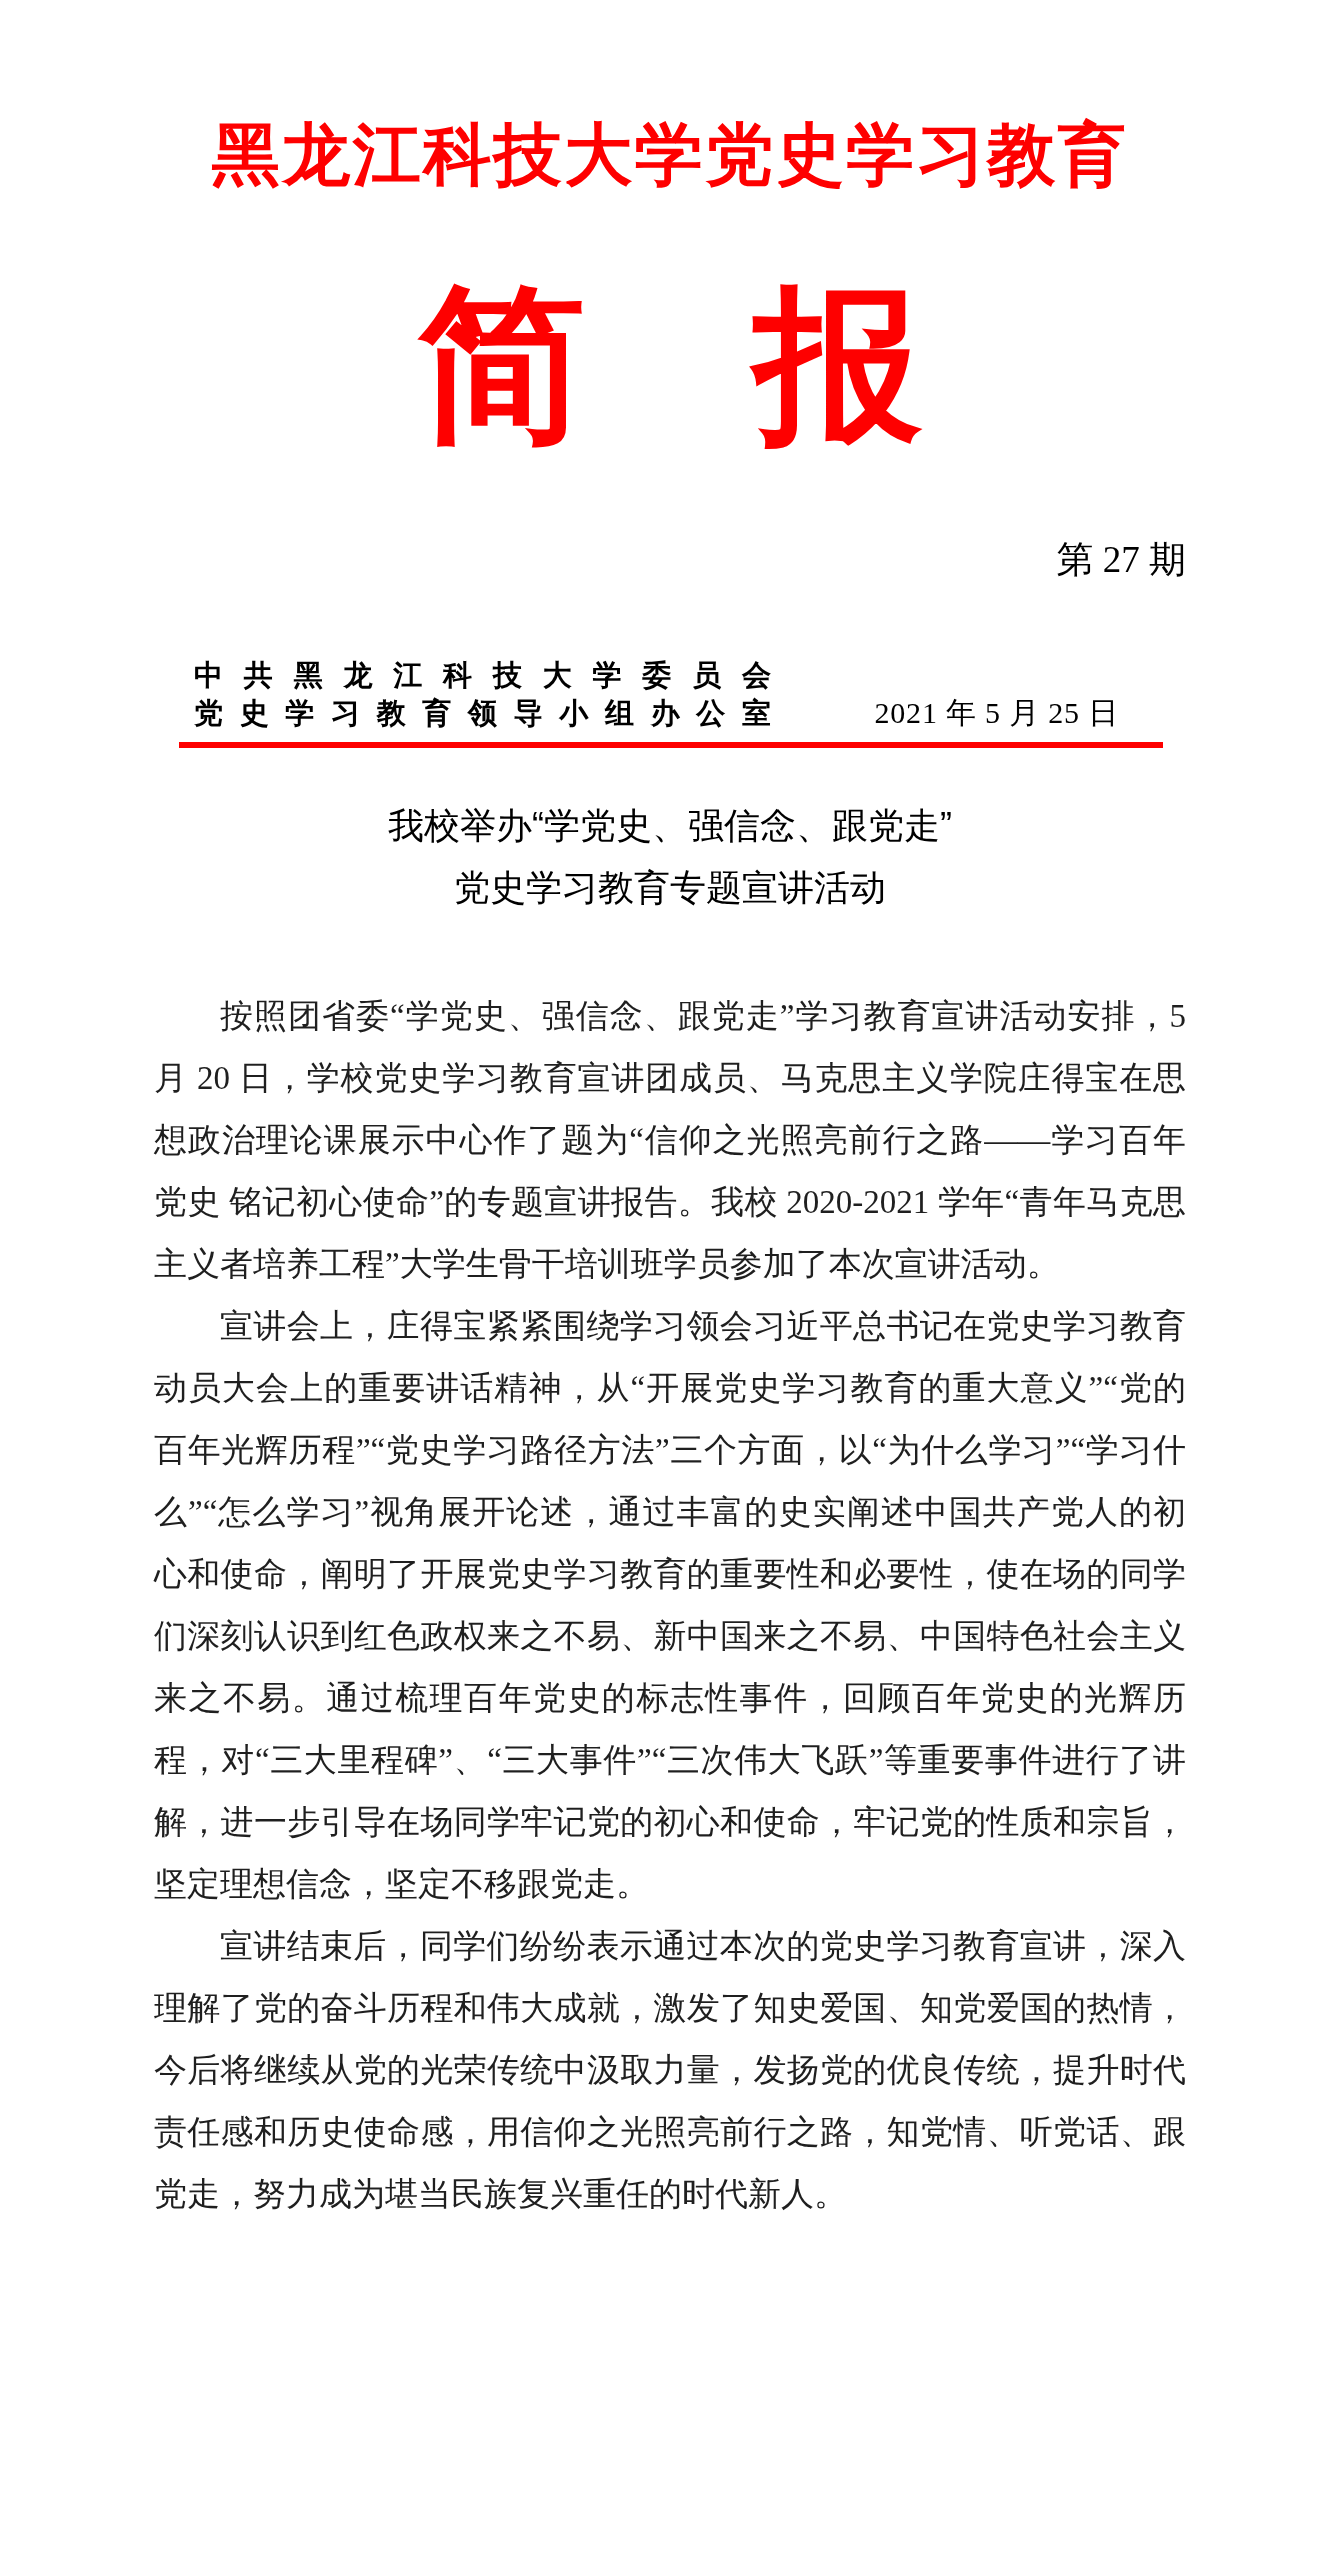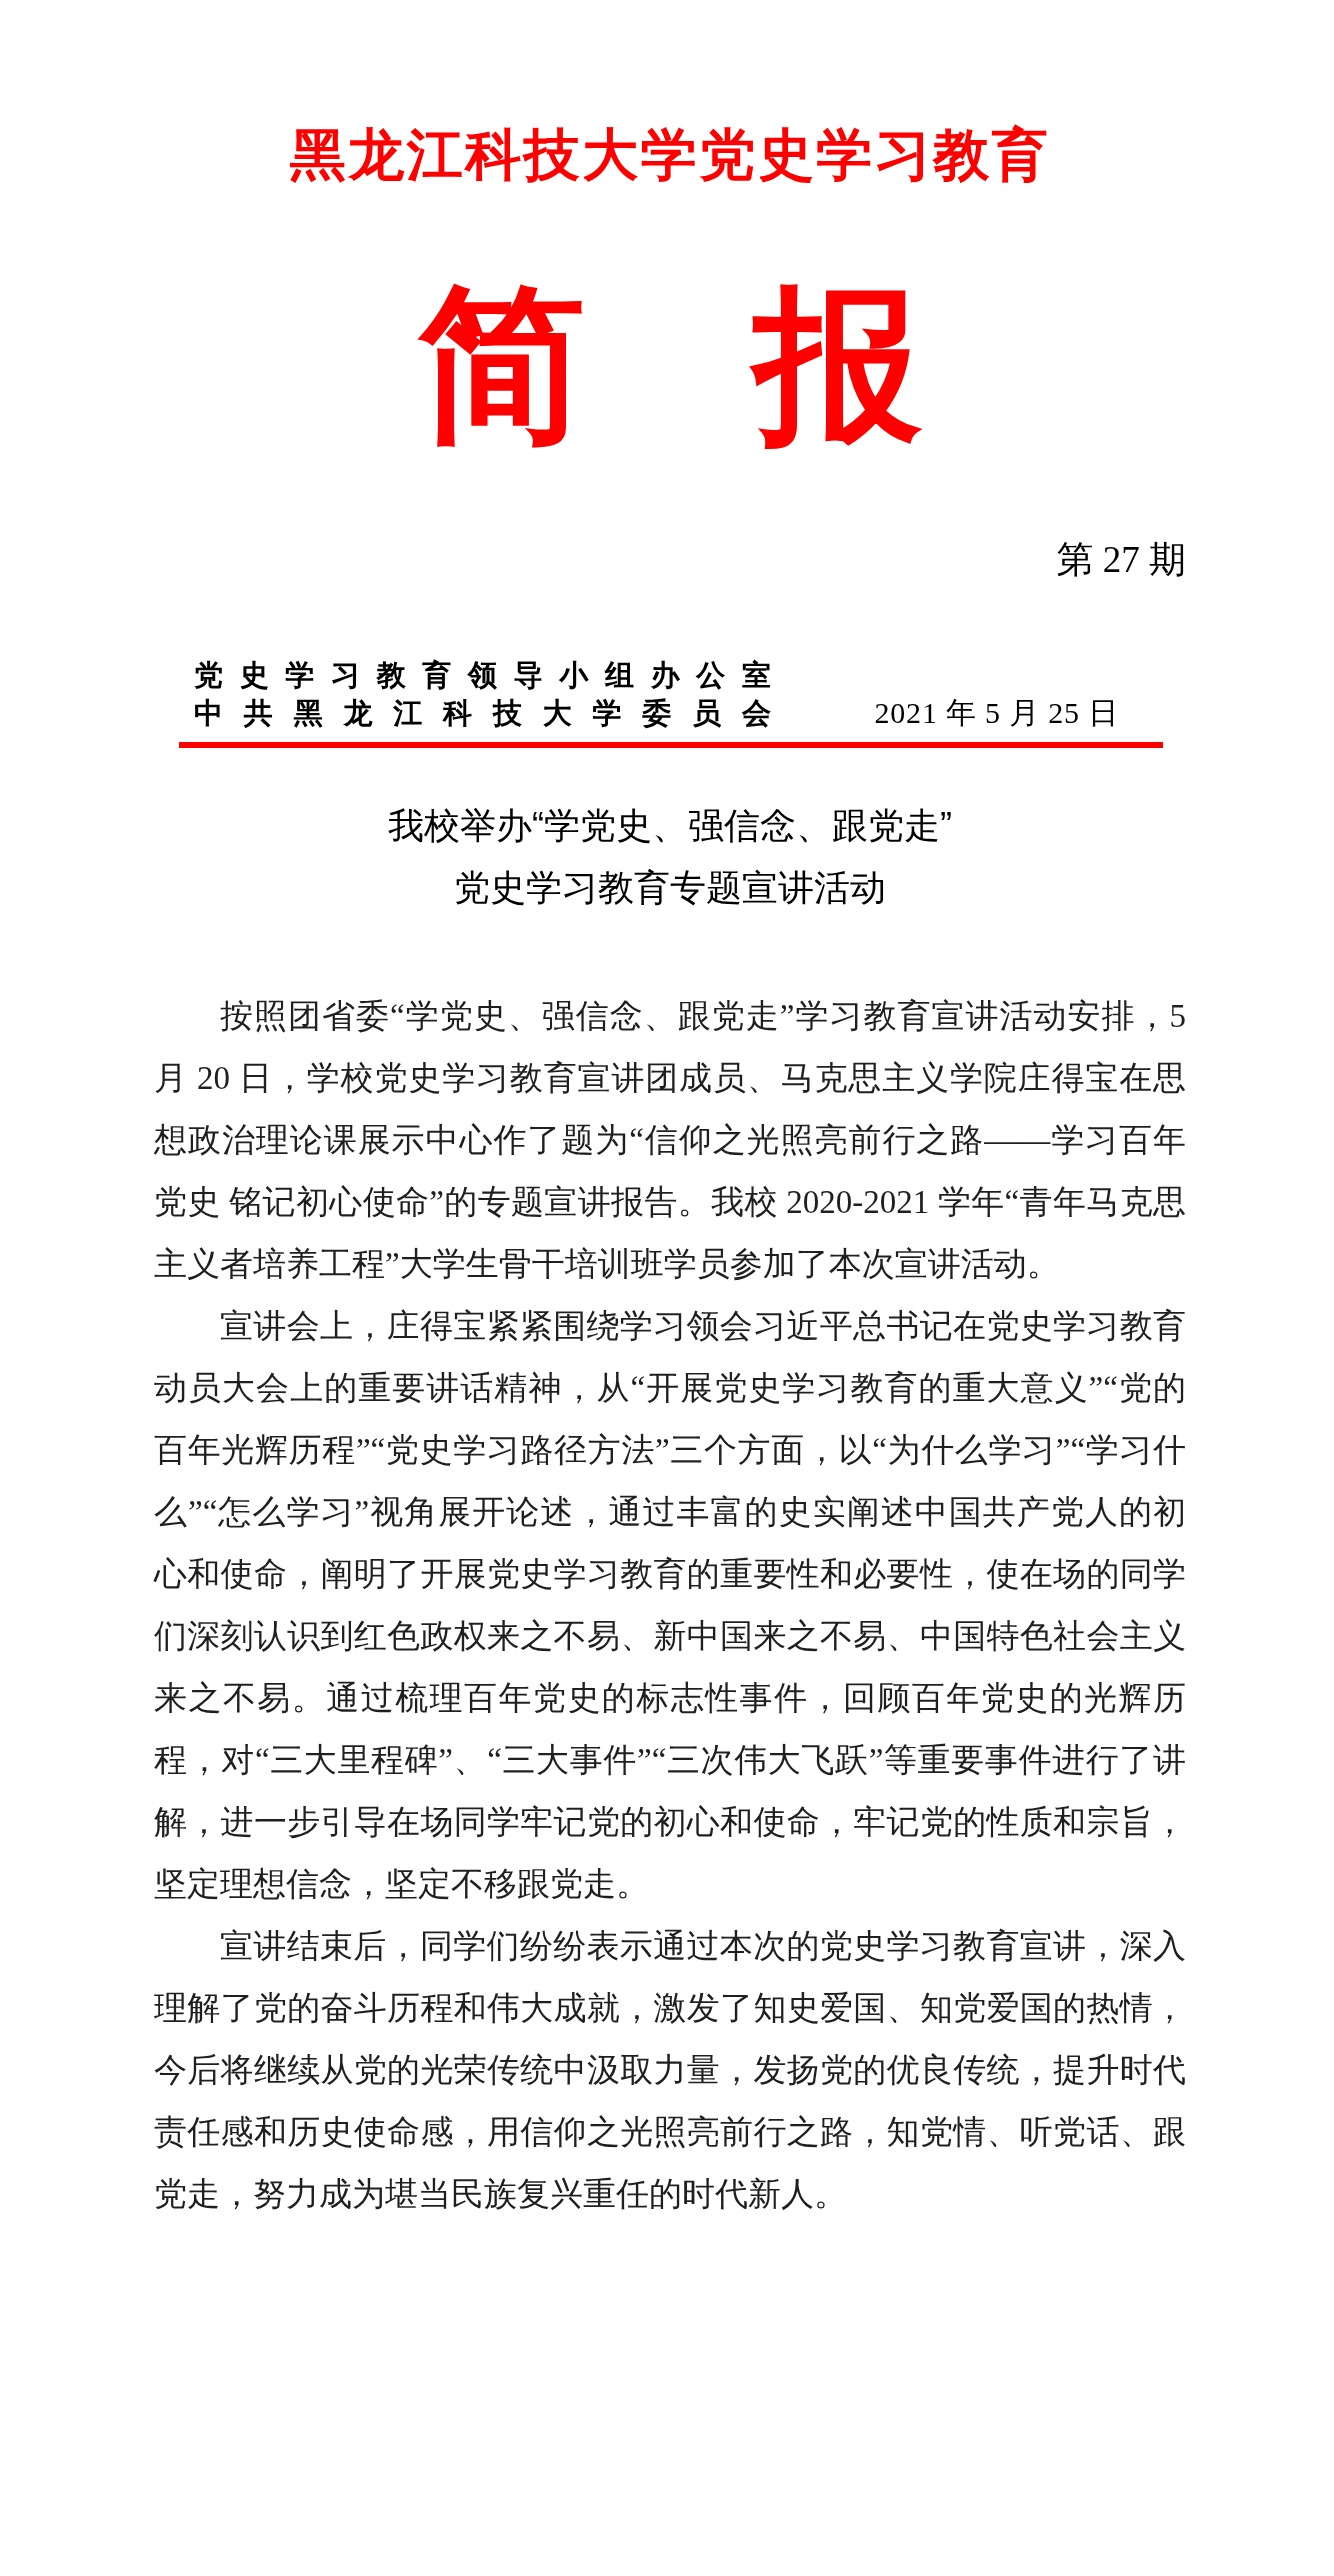--- a/index.html
+++ b/index.html
@@ -14,21 +14,21 @@
     padding: 0 149px 0 154px;
     overflow: hidden;
     font-family: "Liberation Serif", serif;
   }
   .org-title {
     margin: 108px 0 0 0;
     text-align: center;
     color: var(--accent);
     font-family: "Liberation Serif", "DejaVu Serif", serif;
     font-weight: bold;
-    font-size: 56px;
+    font-size: 68px;
     line-height: 94px;
     letter-spacing: 2.5px;
     white-space: nowrap;
   }
   .bulletin-title {
     margin-top: 66px;
     text-align: center;
     color: var(--accent);
     font-family: "Liberation Sans", "DejaVu Sans", sans-serif;
     font-weight: bold;
@@ -106,22 +106,22 @@
   <header>
     <h1 class="org-title">黑龙江科技大学党史学习教育</h1>
 
     <div class="bulletin-title">简　报</div>
 
     <div class="issue-number">第 27 期</div>
   </header>
 
   <div class="issuer-row">
     <div class="issuer-lines">
+      <div class="issuer-line">中共黑龙江科技大学委员会</div>
       <div class="issuer-line">党史学习教育领导小组办公室</div>
-      <div class="issuer-line">中共黑龙江科技大学委员会</div>
     </div>
     <div class="issue-date">2021 年 5 月 25 日</div>
   </div>
 
   <hr class="red-rule">
 
   <main>
     <h2 class="article-title">
       <span class="article-title-line">我校举办“学党史、强信念、跟党走”</span><br>
       <span class="article-title-line">党史学习教育专题宣讲活动</span>

